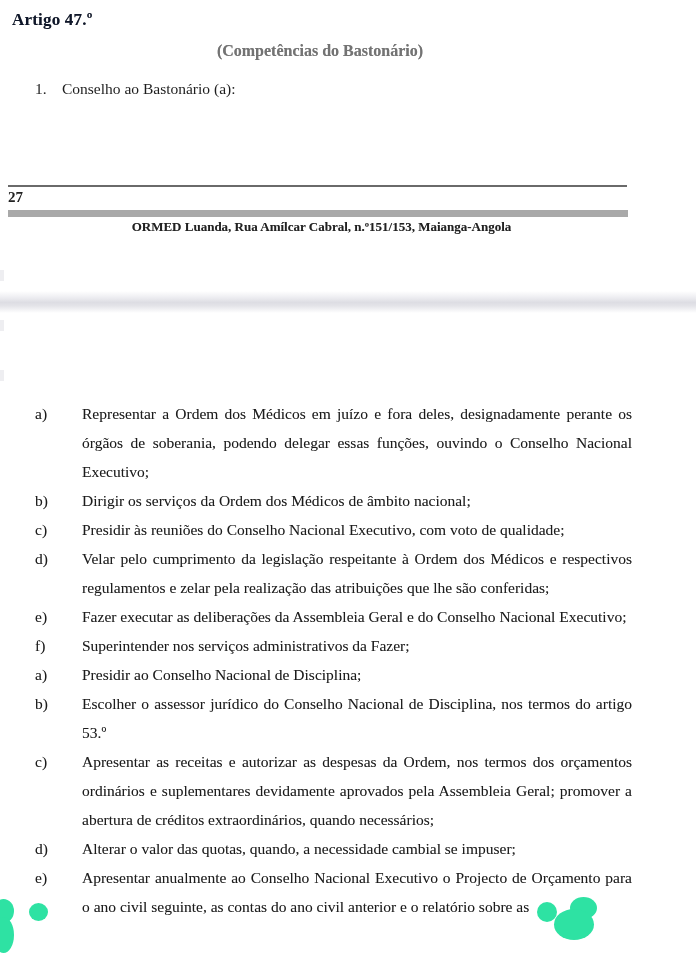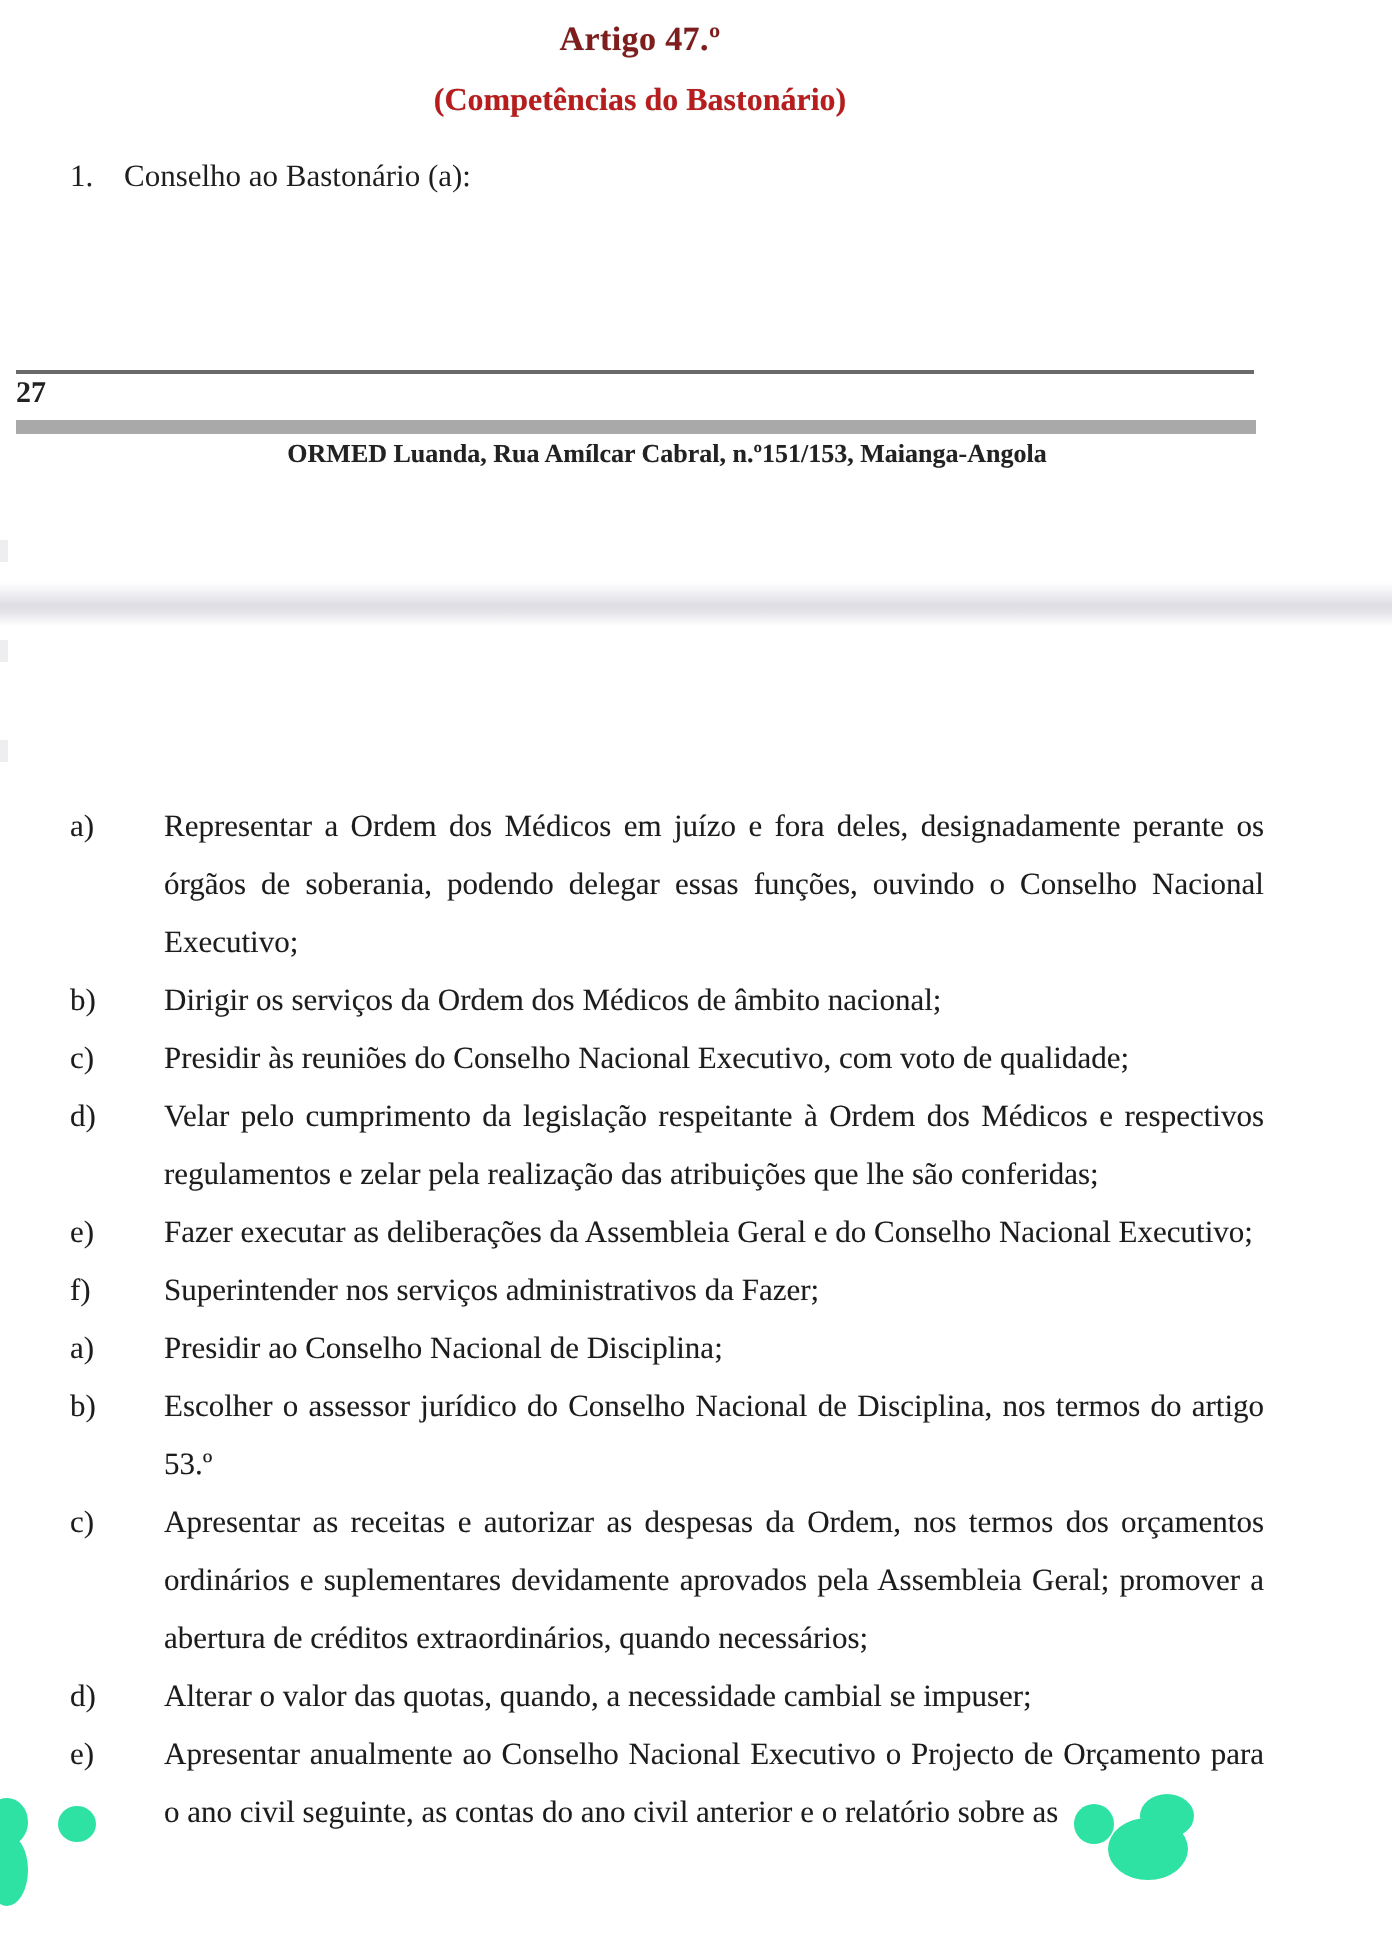--- a/index.html
+++ b/index.html
@@ -6,48 +6,48 @@
   .screen{
     position:relative;
     width:696px;height:980px;
     background:#ffffff;
     overflow:hidden;
     font-family:"Liberation Serif","DejaVu Serif",serif;
     color:#1e1e1e;
   }
   
   .h-title{
-    position:absolute;top:10px;left:0;width:640px;
-    text-align:center;font-weight:bold;font-size:17px;
-    letter-spacing:.2px;color:#7f1d1d;
+    position:absolute;top:10px;left:12px;width:640px;
+    text-align:left;font-weight:bold;font-size:17px;
+    letter-spacing:.2px;color:#0f172a;
     text-shadow:0 0 .5px rgba(0,0,0,.35);
   }
   .h-sub{
     position:absolute;top:42px;left:0;width:640px;
-    text-align:center;font-weight:bold;font-size:16px;color:#b91c1c;
+    text-align:center;font-weight:bold;font-size:16px;color:#737373;
     text-shadow:0 0 .5px rgba(0,0,0,.35);
   }
   .intro{
     position:absolute;top:80px;left:35px;width:580px;
     font-size:15.5px;display:flex;
   }
   .intro .num{width:27px;flex:0 0 27px;}
   .footer-thinline{
     position:absolute;top:185px;left:8px;width:619px;height:2px;
     background:#6a6a6a;
   }
   .page-num{
     position:absolute;top:189px;left:8px;width:619px;
     text-align:left;font-size:15px;font-weight:600;color:#222;
   }
   .footer-bar{
     position:absolute;top:210px;left:8px;width:620px;height:7px;
   }
   .footer-addr{
-    position:absolute;top:219px;left:24px;width:619px;
+    position:absolute;top:219px;left:12px;width:619px;
     text-align:center;font-weight:bold;font-size:13px;color:#222;
     text-shadow:0 0 .4px rgba(0,0,0,.3);
   }
   
   .page-sep{
     position:absolute;top:291px;left:0;width:696px;height:22px;
     background:linear-gradient(to bottom,
       #ffffff 0%, #ededf1 30%, #dddde3 52%, #e4e4e9 68%, #ffffff 100%);
   }
   .artifact{position:absolute;left:0;width:4px;height:11px;background:#eeeef1;}

